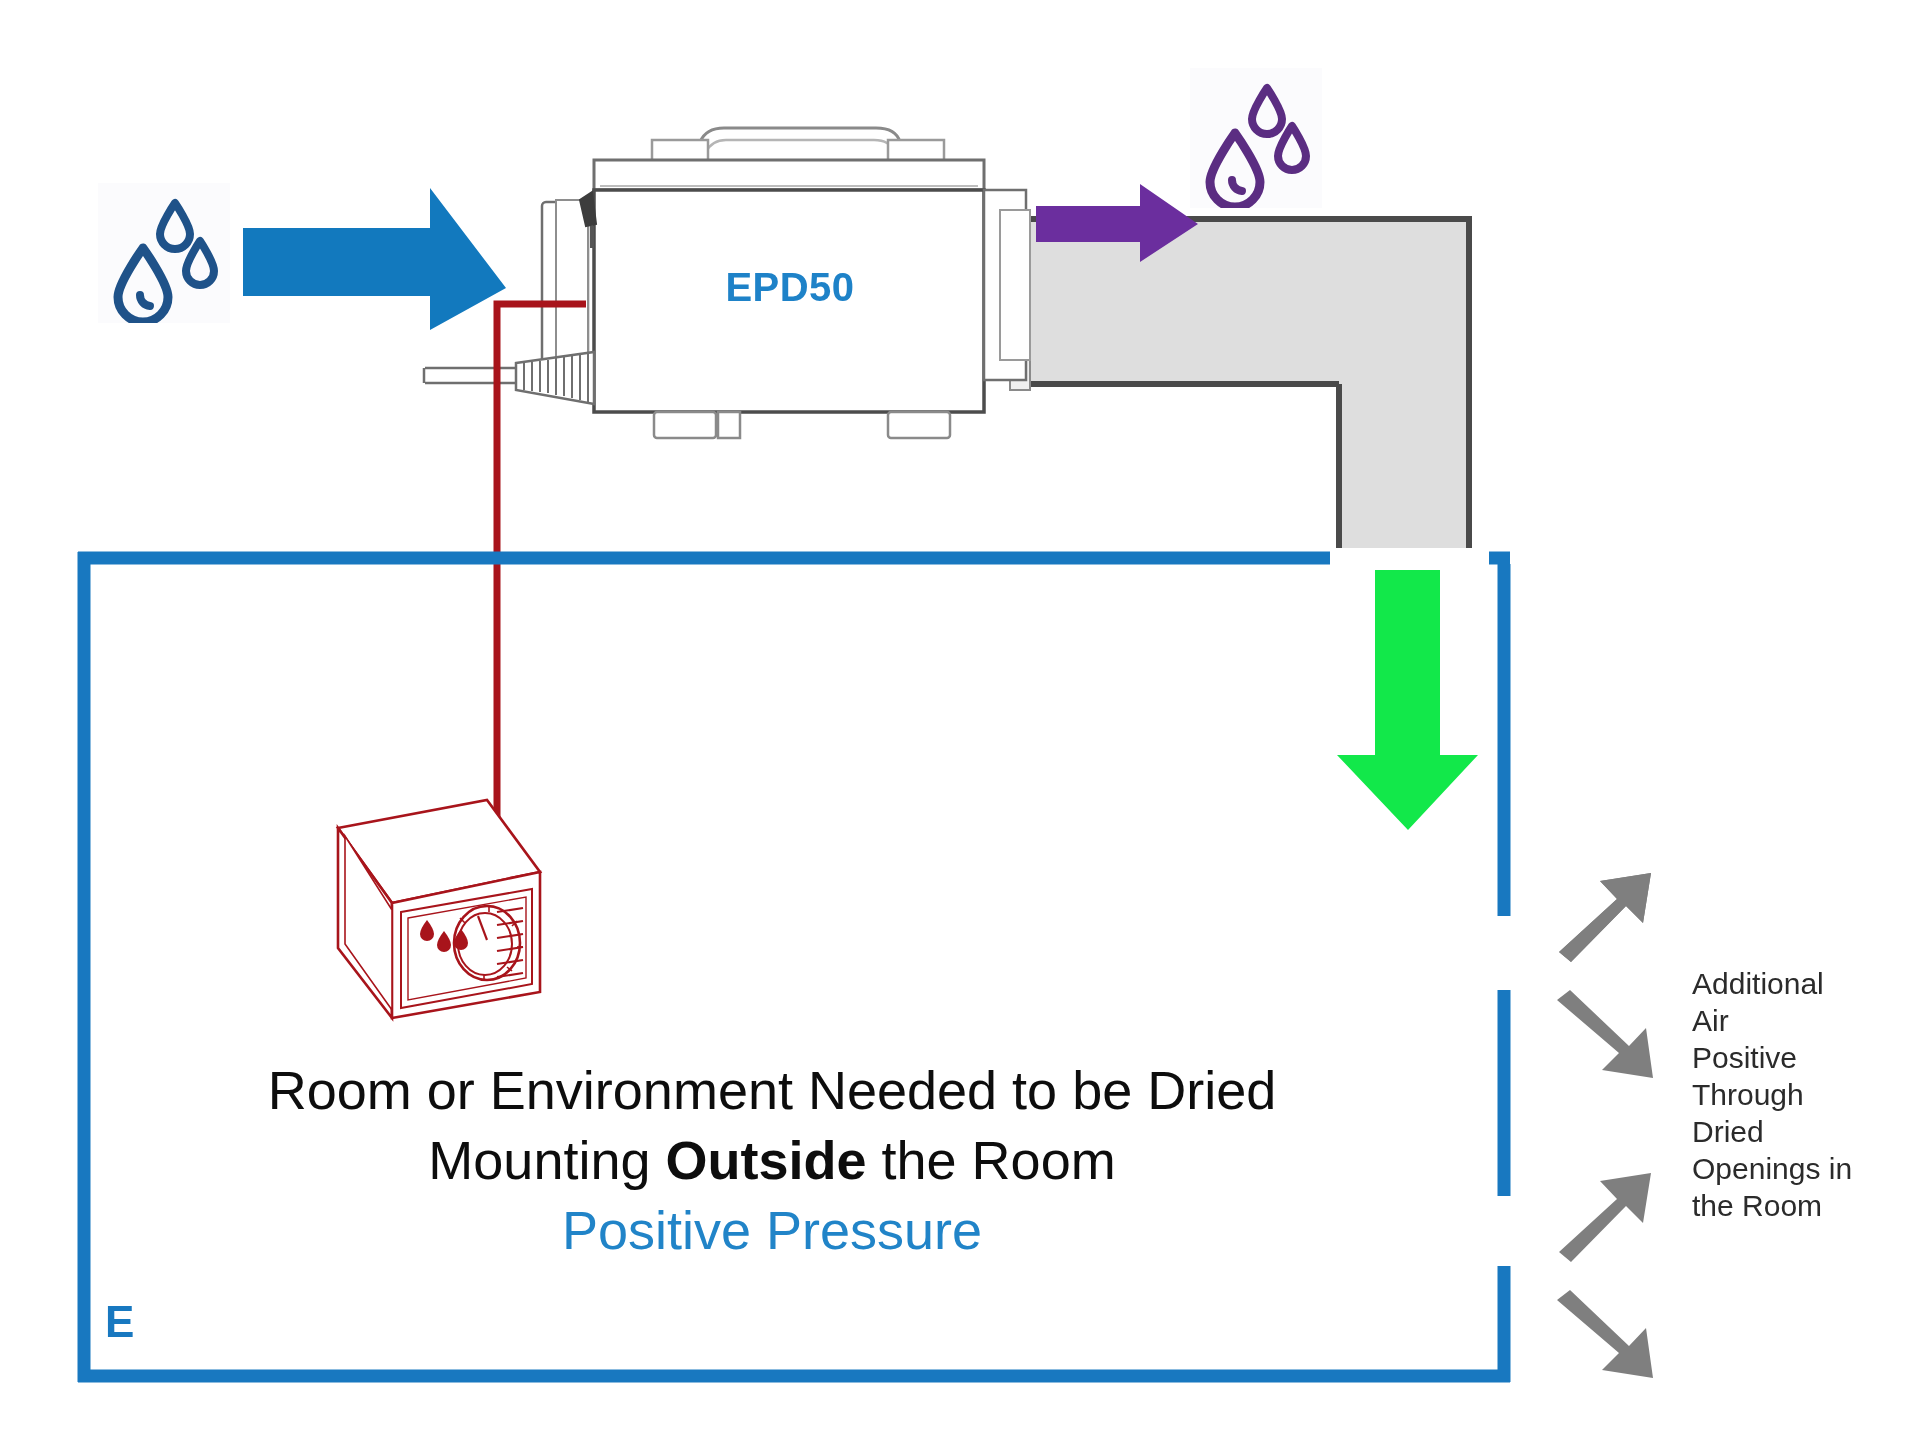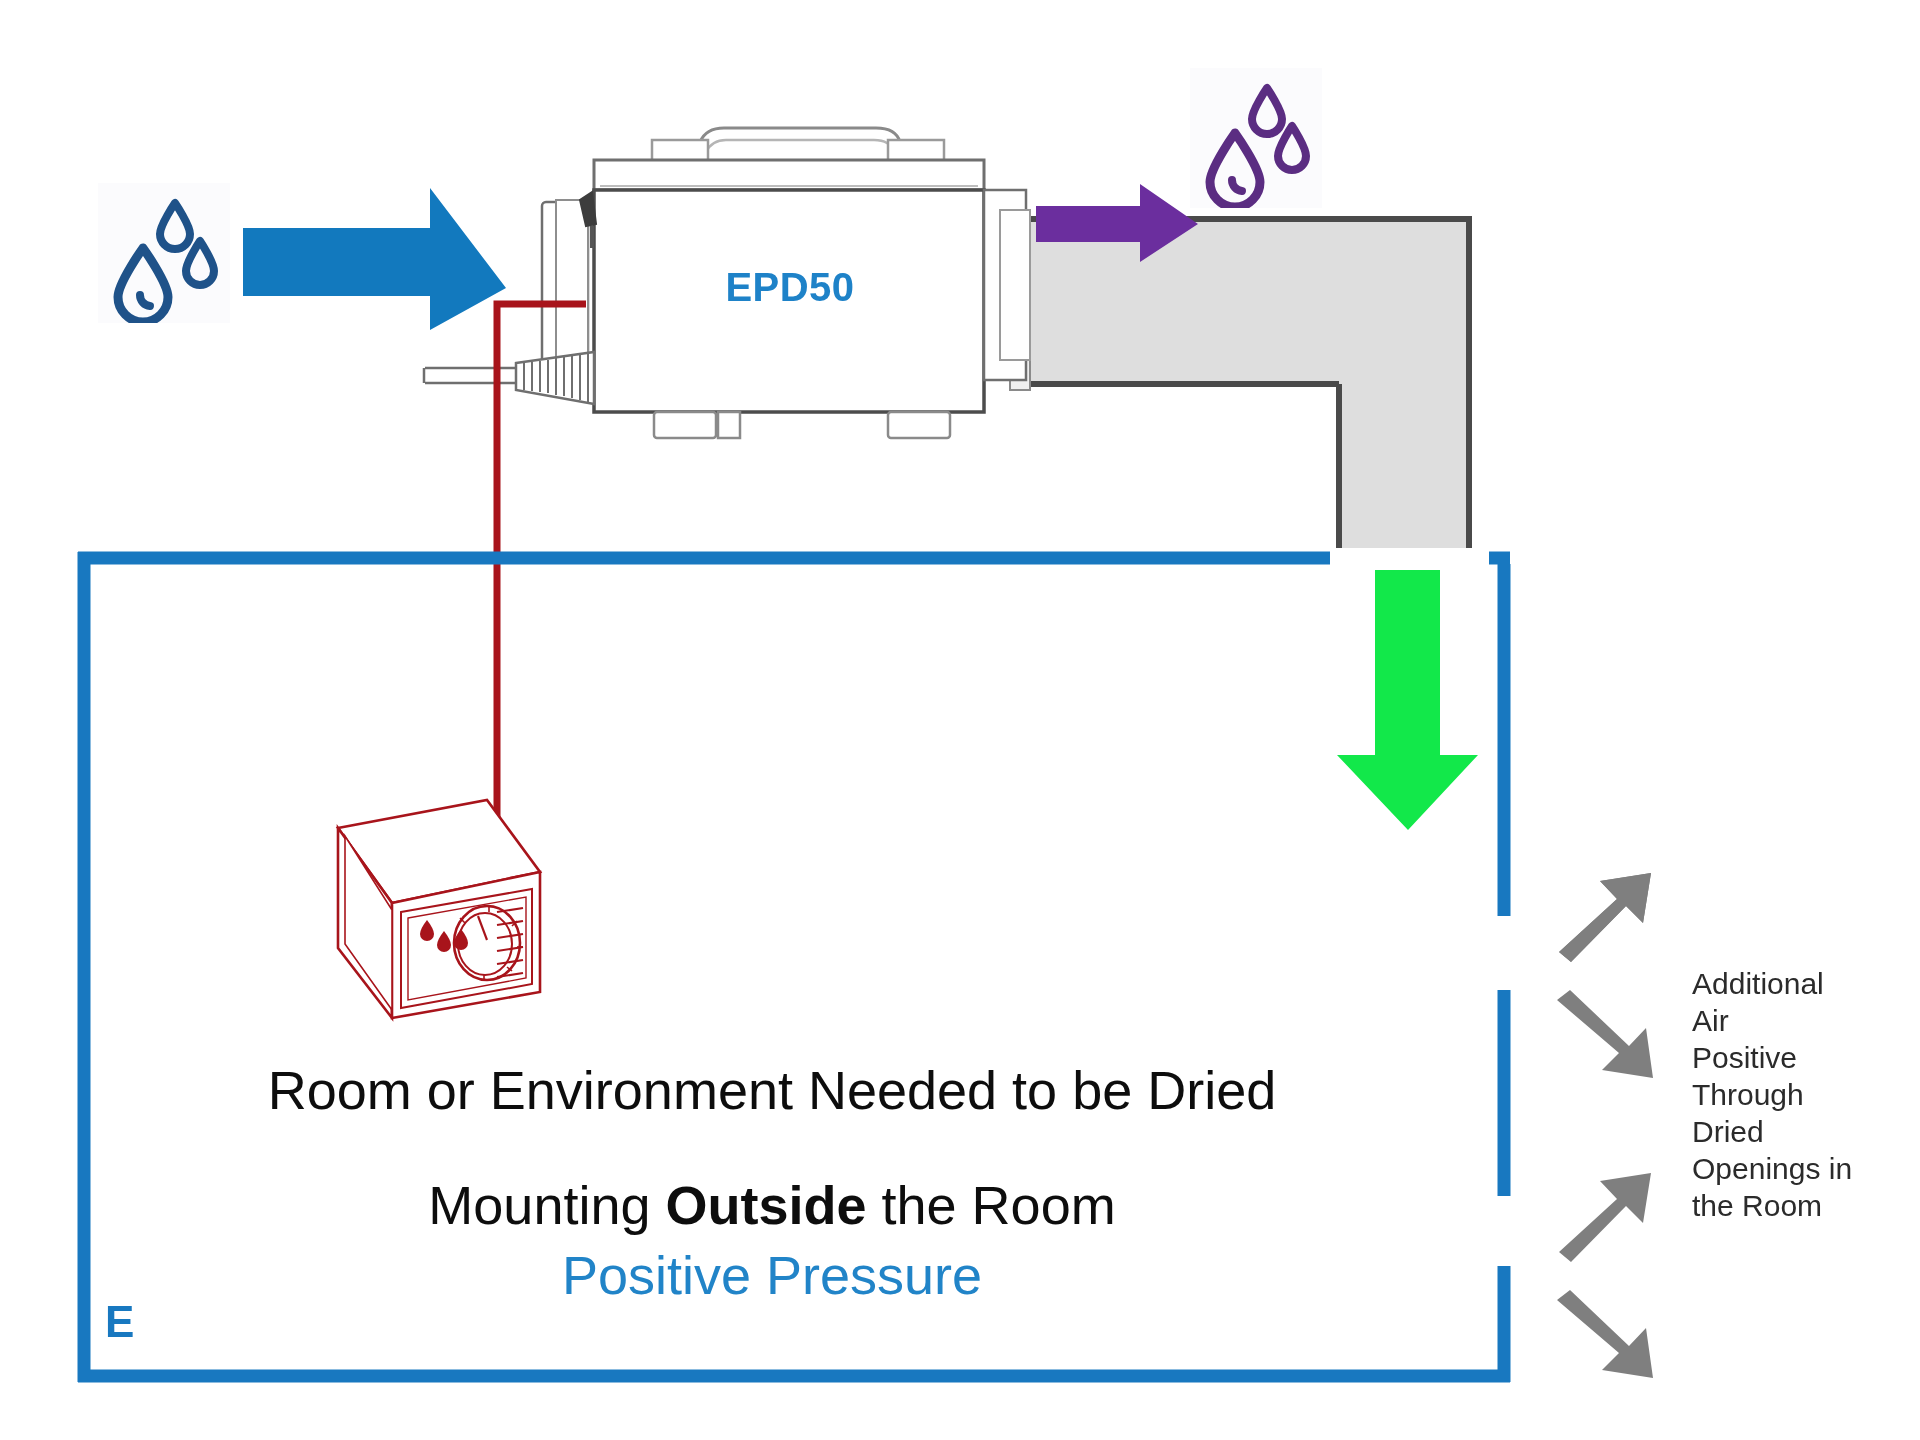--- a/index.html
+++ b/index.html
@@ -11,21 +11,21 @@
   
   .icon-tile{background:#fbfbfd;}
 
   
   .room-caption{
     position:absolute;left:92px;top:1055px;width:1360px;
     text-align:center;color:#0d0d0d;
     font-size:54px;line-height:70px;font-weight:400;
     font-family:"Liberation Sans","DejaVu Sans",sans-serif;
   }
-  .room-caption .l2{display:block;margin-top:45px;}
+  .room-caption .l2{display:block;}
   .room-caption b{font-weight:700;}
   .room-caption .pp{display:block;color:#2184C8;}
 
   .side-note{
     position:absolute;left:1692px;top:965px;width:210px;
     color:#2b2b2b;font-size:30px;line-height:37px;font-weight:400;
   }
 
   .e-label{
     position:absolute;left:105px;top:1300px;

